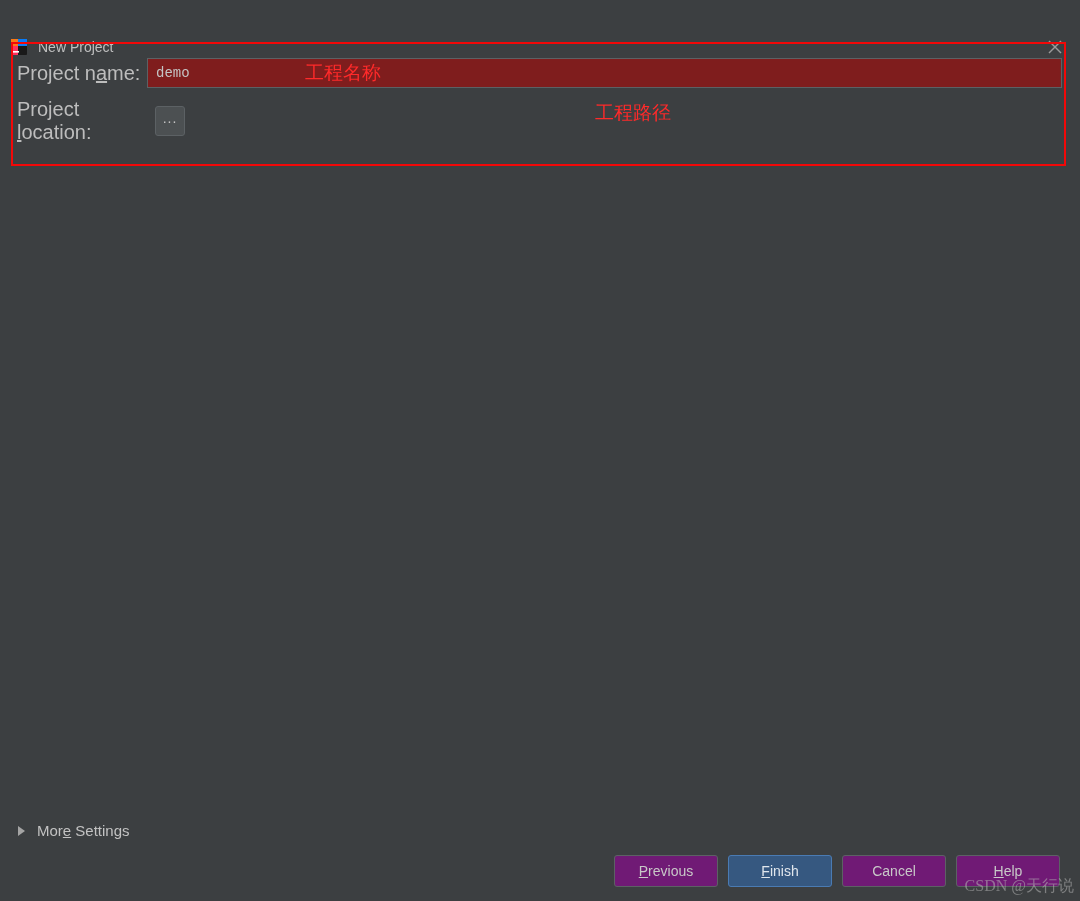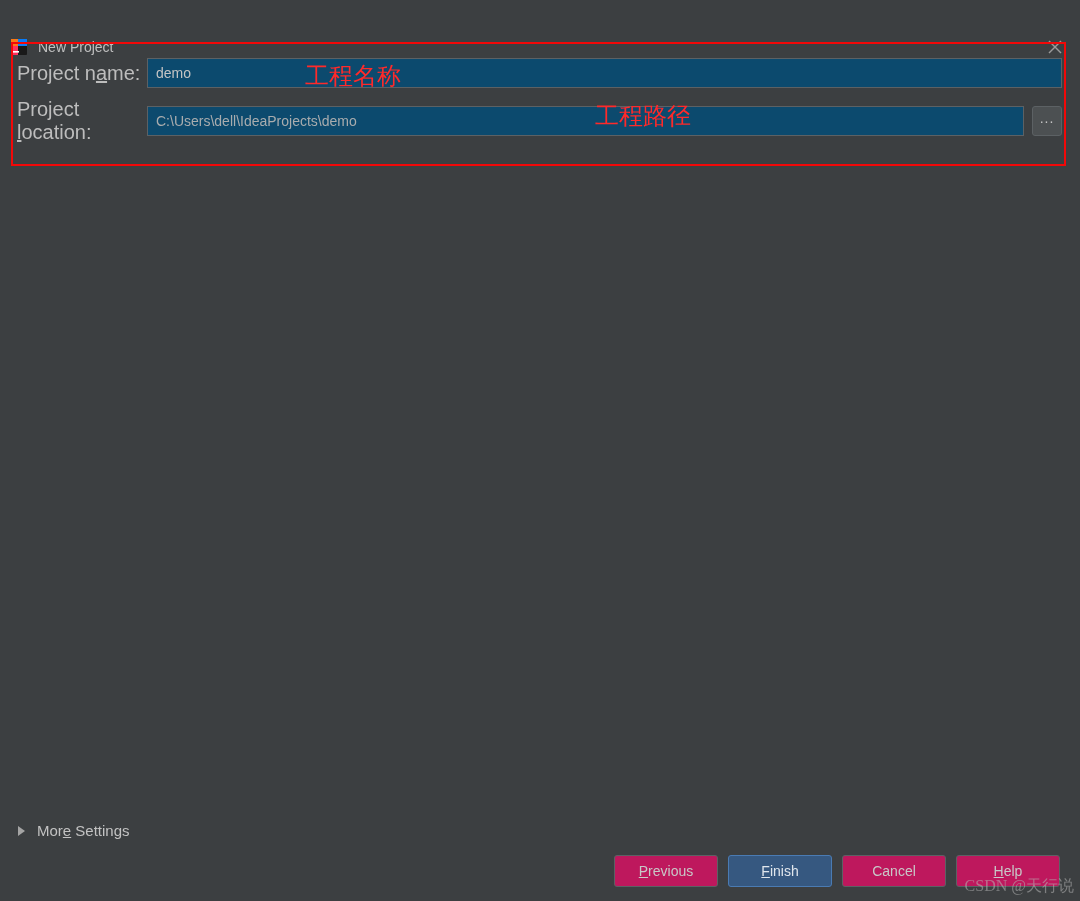--- a/index.html
+++ b/index.html
@@ -9,33 +9,33 @@
     .titlebar .app-icon { width: 18px; height: 18px; margin-right: 10px; display: inline-flex; align-items: center; justify-content: center; }
     .titlebar .title { color: #bfbfbf; font-size: 14px; }
     .titlebar .spacer { flex: 1; }
     .close-x { width: 30px; height: 30px; display: flex; align-items: center; justify-content: center; cursor: pointer; }
     .close-x svg { stroke: #9a9a9a; }
 
     .form-area { position: absolute; top: 42px; left: 11px; right: 14px; border: 2px solid #f20808; padding: 6px 2px 10px 2px; }
     .form-row { display: flex; align-items: center; margin: 8px 0 10px 0; position: relative; }
     .form-row .label { width: 132px; padding-left: 2px; color: #bdbdbd; font-size: 20px; }
     .form-row .label .underline { text-decoration: underline; }
-    .text-input { flex: 1; height: 30px; background: #0c4a6e; border: 1px solid #5c6164; color: #c4c4c4; padding: 0 8px; font-size: 14px; font-family: Liberation Sans, sans-serif; outline: none; }
+    .text-input { flex: 1; height: 30px; background: #7f1d1d; border: 1px solid #5c6164; color: #c4c4c4; padding: 0 8px; font-size: 14px; font-family: Liberation Mono, monospace; outline: none; }
     .text-input.dim { color: #a9acae; }
     .browse-btn { width: 30px; height: 30px; margin-left: 8px; background: #4c5052; border: 1px solid #5c6164; border-radius: 3px; color: #c4c4c4; display: flex; align-items: center; justify-content: center; cursor: pointer; font-size: 14px; letter-spacing: 1px; padding-bottom: 6px; }
 
-    .annotation { position: absolute; color: #ff2a2a; font-family: "SimSun", "宋体", serif; font-size: 24px; pointer-events: none; }
+    .annotation { position: absolute; color: #ff2a2a; font-family: "SimSun", "宋体", serif; font-size: 19px; pointer-events: none; }
 
     .more-settings { position: absolute; left: 18px; bottom: 62px; display: flex; align-items: center; cursor: pointer; color: #c2c2c2; font-size: 15px; }
     .more-settings .triangle { display: inline-block; width: 0; height: 0; border-top: 5px solid transparent; border-bottom: 5px solid transparent; border-left: 7px solid #a4a4a4; margin-right: 12px; }
     .more-settings .underline { text-decoration: underline; }
 
     .button-bar { position: absolute; right: 20px; bottom: 14px; display: flex; gap: 10px; }
     .btn { min-width: 104px; height: 32px; border-radius: 3px; display: flex; align-items: center; justify-content: center; font-size: 14px; cursor: pointer; padding: 0 16px; }
-    .btn.default { background: #be185d; border: 1px solid #5c6164; color: #c8c8c8; }
+    .btn.default { background: #701a75; border: 1px solid #5c6164; color: #c8c8c8; }
     .btn.primary { background: #365880; border: 1px solid #4a7bb3; color: #e0e6ec; text-align: center; }
     .btn .underline { text-decoration: underline; }
 
     .watermark { position: absolute; right: 6px; bottom: 4px; color: rgba(180,180,180,0.55); font-size: 16px; font-family: Liberation Serif, serif; pointer-events: none; }
   </style>
 </head>
 <body>
 
 <div class="titlebar">
   <span class="app-icon">
@@ -62,21 +62,20 @@
     <div class="label">
       <span>Project n</span><span class="underline">a</span><span>me:</span>
     </div>
     <input type="text" class="text-input" value="demo" style="">
     <div class="annotation" style="left:290px; top:2px;">工程名称</div>
   </div>
   <div class="form-row">
     <div class="label">
       <span>Project </span><span class="underline">l</span><span>ocation:</span>
     </div>
-    <input type="text" class="text-input dim" value="C:\Users\dell\IdeaProjects\demo" style="">
     <div class="browse-btn">...</div>
     <div class="annotation" style="left:580px; top:2px;">工程路径</div>
   </div>
 </div>
 
 <div class="more-settings">
   <span class="triangle"></span>
   <span>
     <span>Mor</span><span class="underline">e</span><span> Settings</span>
   </span>

